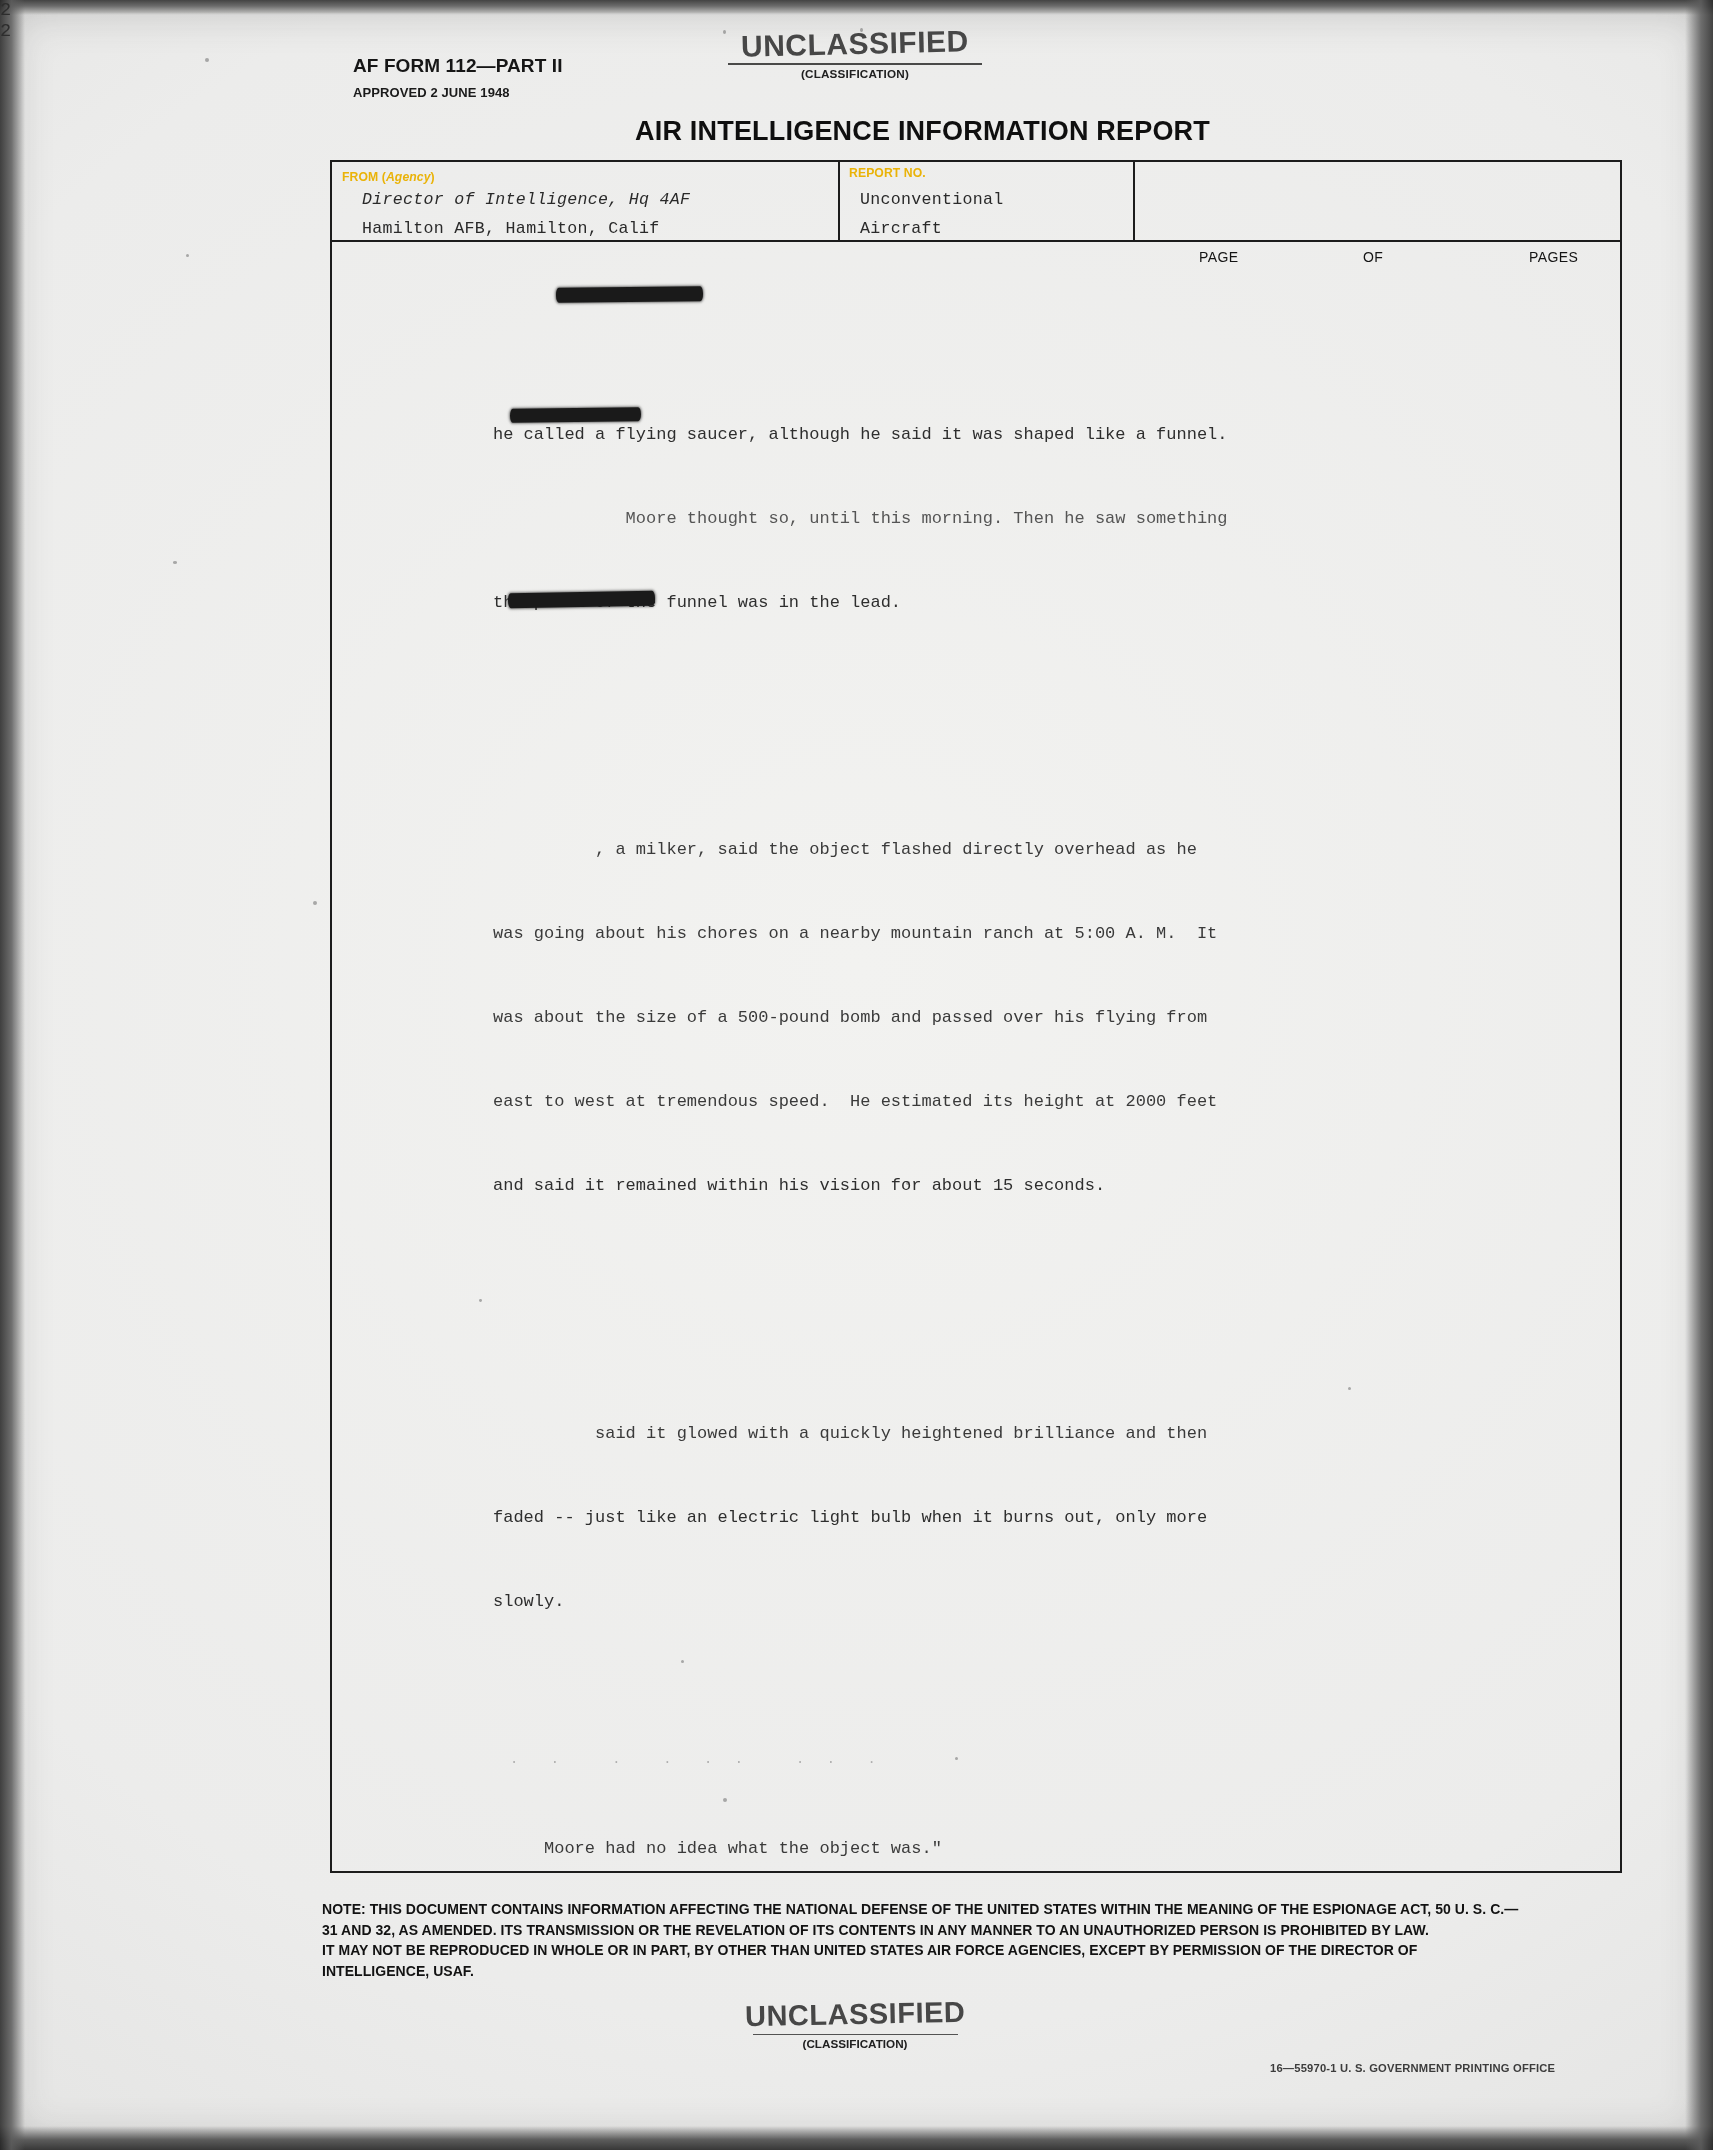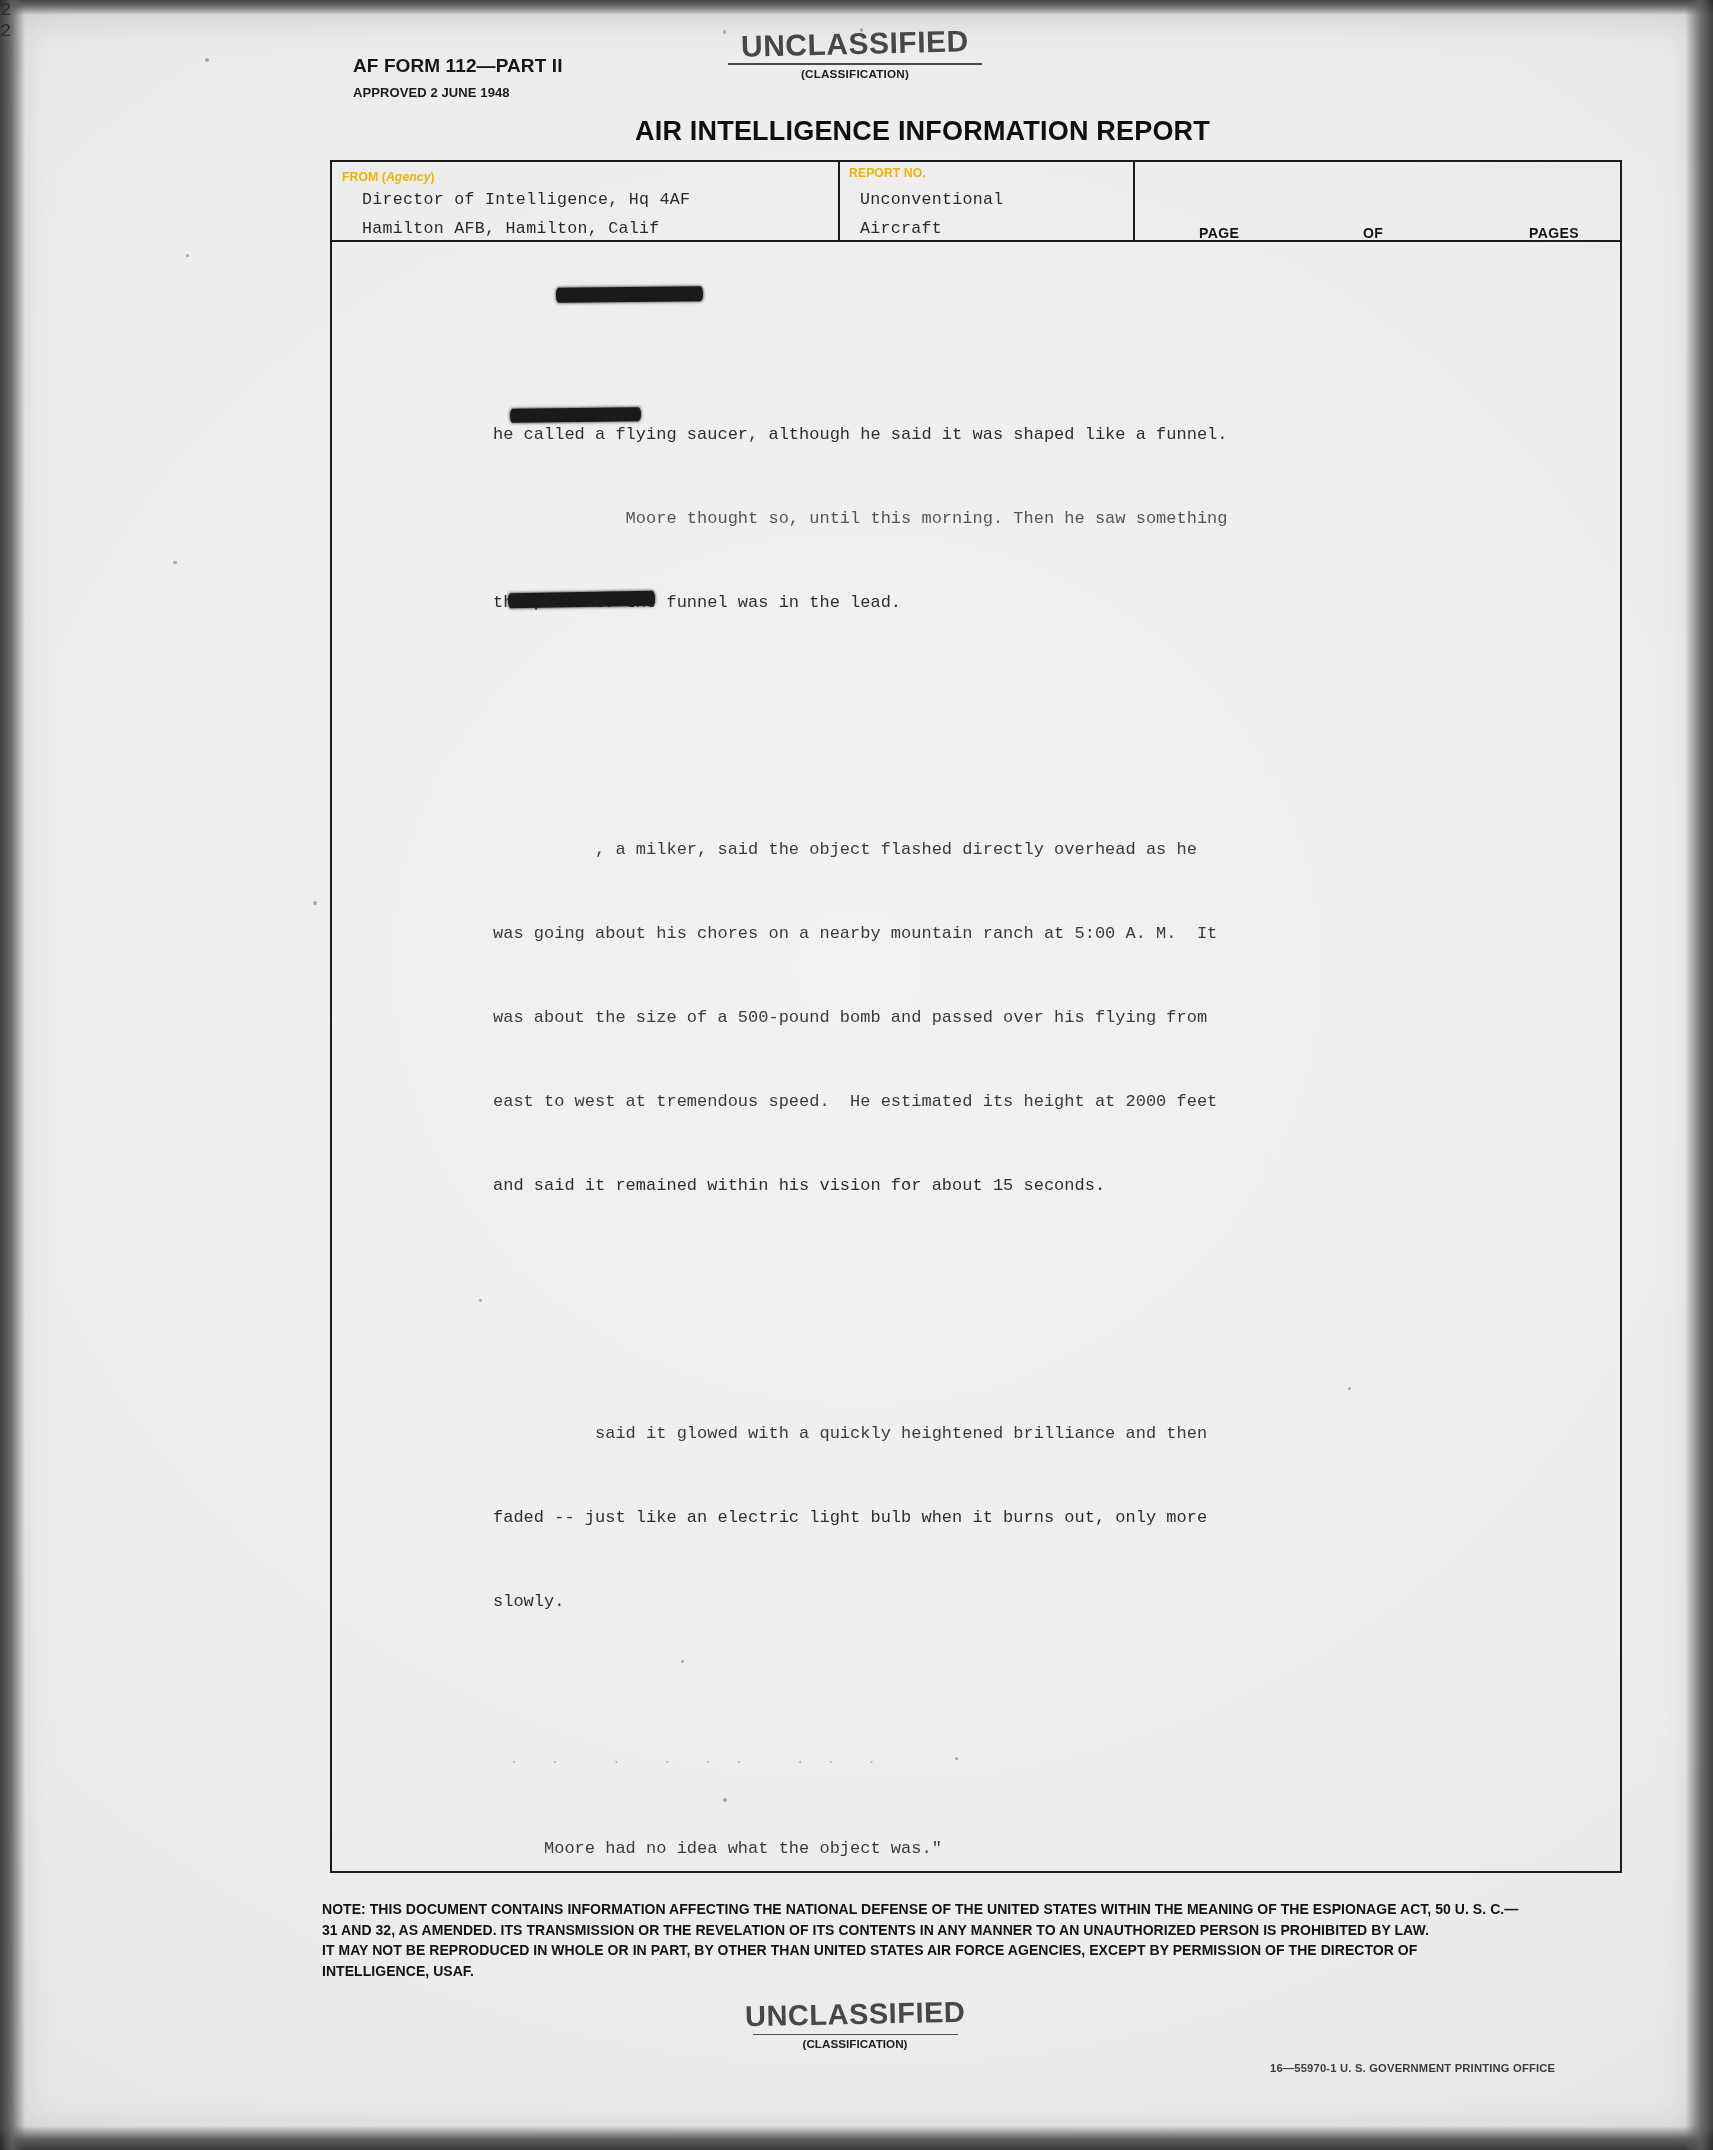--- a/index.html
+++ b/index.html
@@ -170,31 +170,32 @@
   #report-no-caption { left: 849px; top: 166px; }
 
   .typed {
     position: absolute;
     font-family: "Liberation Mono", monospace;
     font-size: 16.6px;
     letter-spacing: 0.3px;
     color: #2a2a2a;
     white-space: pre;
   }
-  #from-line-1 { left: 362px; top: 190px; }
+  #from-line-1 { left: 362px; top: 190px; font-style: italic; }
   #from-line-2 { left: 362px; top: 219px; }
   #report-line-1 { left: 851px; top: 190px; margin-left: 9px; }
   #report-line-2 { left: 860px; top: 219px; }
 
   .page-label {
     position: absolute;
     font-size: 14px;
-    font-weight: bold;
+    font-weight: normal;
     letter-spacing: 0.4px;
     color: #141414;
+    margin-top: 24px;
   }
   #page-word   { left: 1199px; top: 225px; }
   #page-number { left: 1254px; top: 217px; font-family: "Liberation Mono", monospace; font-weight: normal; font-size: 18.6px; color: #2d2d2d;}
   #of-word     { left: 1363px; top: 225px; }
   #pages-count { left: 1412px; top: 217px; font-family: "Liberation Mono", monospace; font-weight: normal; font-size: 18.6px; color: #2d2d2d;}
   #pages-word  { left: 1529px; top: 225px; }
 
   
   #body-text {
     position: absolute;

